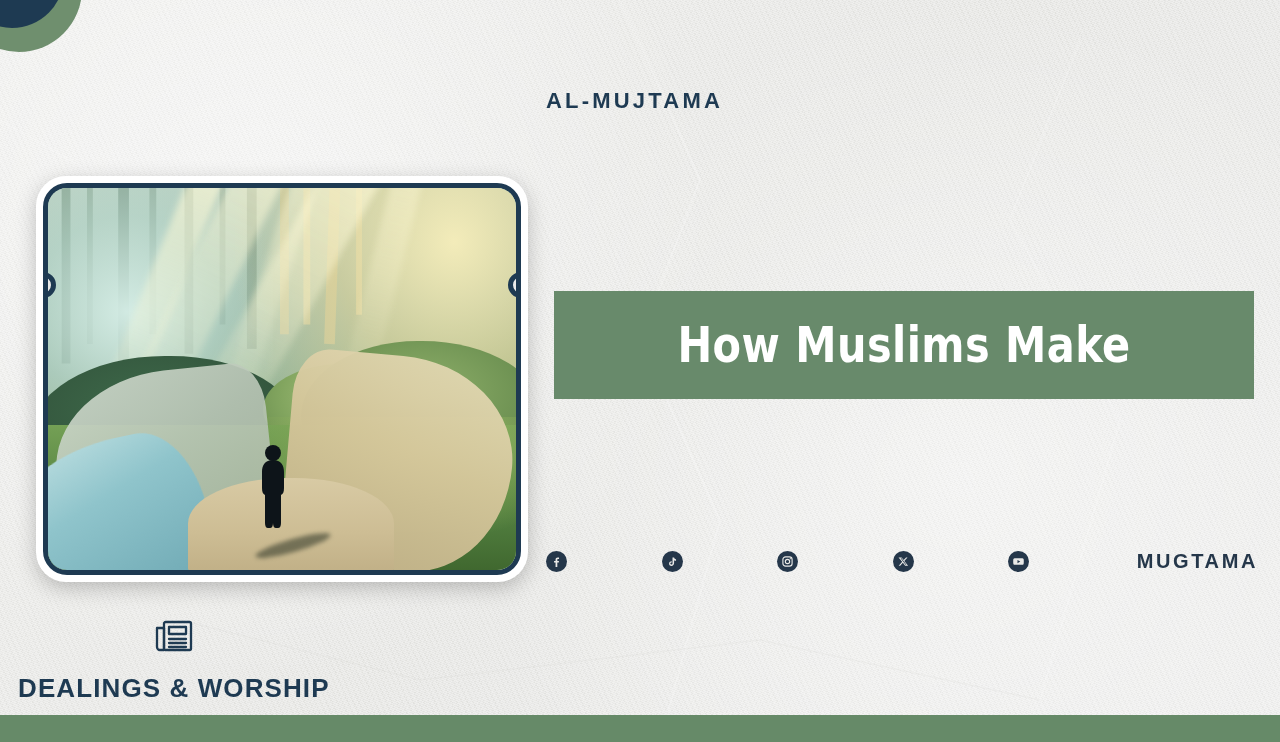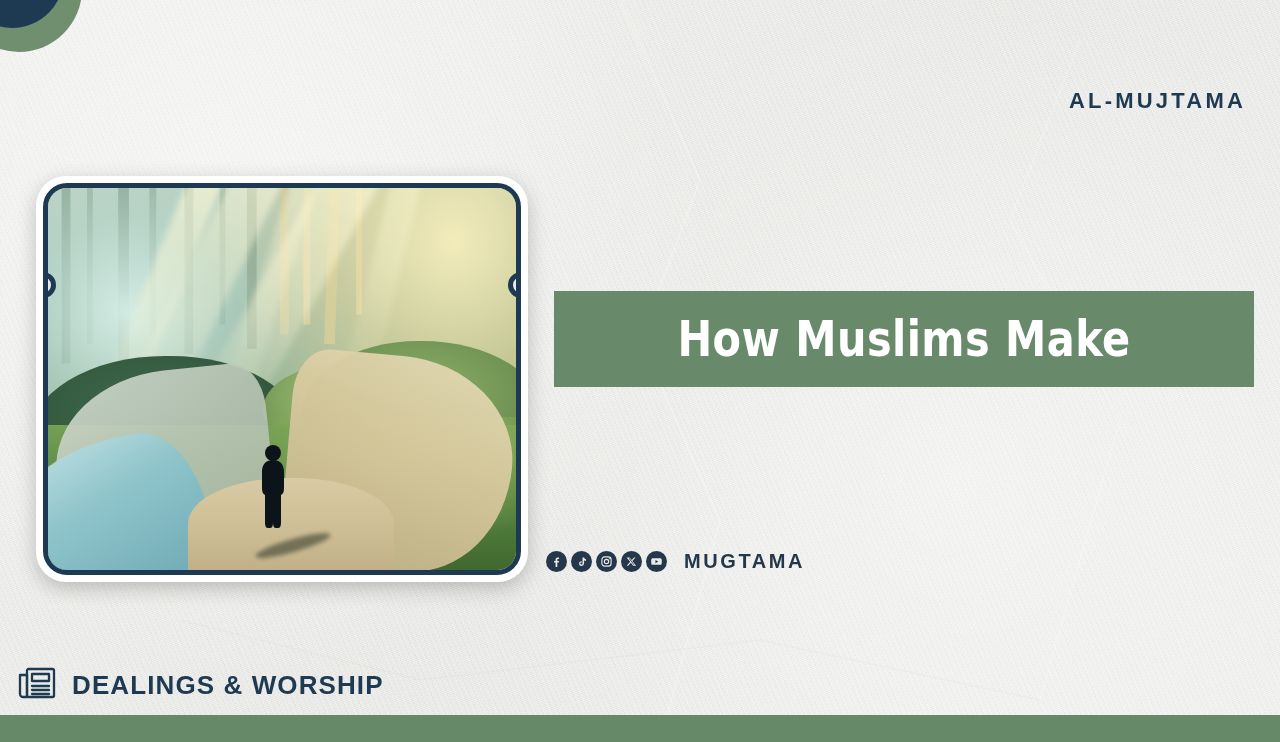--- a/index.html
+++ b/index.html
@@ -160,33 +160,33 @@
   #person { position:absolute; left:48%; top:67%; width:38px; height:86px; transform:translateX(-50%); }
   #shadow {
     position:absolute; left:44%; top:92%; width:78px; height:13px;
     background:rgba(30,40,28,.5);
     border-radius:50%;
     transform:rotate(-16deg);
     filter:blur(2px);
   }
 
   
-  #brand { position:absolute; left:534px; top:88px; width:712px; text-align:right; }
+  #brand { position:absolute; left:546px; top:88px; width:712px; text-align:left; }
   #brand-name {
     font-size:22px; font-weight:bold; letter-spacing:3.2px; color:#1e3a52;
   }
   #brand-arabic {
     margin-top:4px;
     font-family:"DejaVu Sans", sans-serif;
     font-size:84px; line-height:1.25; color:#1e3a52; direction:rtl;
     font-weight:bold;
   }
 
   #title-green {
-    position:absolute; left:554px; top:291px; width:700px; height:96px;
+    position:absolute; left:554px; top:291px; width:700px; height:108px;
     background:#688a6b;
     display:flex; align-items:center; justify-content:center;
   }
   #title-green-text {
     color:#ffffff; font-size:49px; font-weight:bold;
     letter-spacing:.5px;
     font-family:"DejaVu Sans Condensed","Liberation Sans Narrow","Liberation Sans", sans-serif;
     transform:scaleX(.94);
   }
 
@@ -197,37 +197,37 @@
   }
   #title-white-text {
     color:#1e3a52; font-size:49px; font-weight:bold;
     letter-spacing:.3px;
     font-family:"DejaVu Sans Condensed","Liberation Sans Narrow","Liberation Sans", sans-serif;
     transform:scaleX(.94);
   }
 
   #social-row {
     position:absolute; left:546px; top:550px; width:712px;
-    display:flex; align-items:center; justify-content:flex-start; gap:4px;
+    display:flex; align-items:center; justify-content:space-between; gap:4px;
   }
   .social-icon {
     width:21px; height:21px; border-radius:50%;
     background:#25374a;
     display:flex; align-items:center; justify-content:center;
     flex:0 0 auto;
   }
   #social-handle {
     margin-left:13px; font-size:20px; font-weight:bold;
     letter-spacing:2.6px; color:#25374a;
   }
 
   
   #category {
     position:absolute; left:18px; bottom:38px;
-    display:flex; align-items:center; gap:16px;
+    display:flex; align-items:center; gap:16px;flex-direction:column;
   }
   #category-label {
     font-size:26px; font-weight:bold; letter-spacing:1.1px; color:#1e3a52;
   }
 </style>
 </head>
 <body>
 
 <div id="poster">
 

